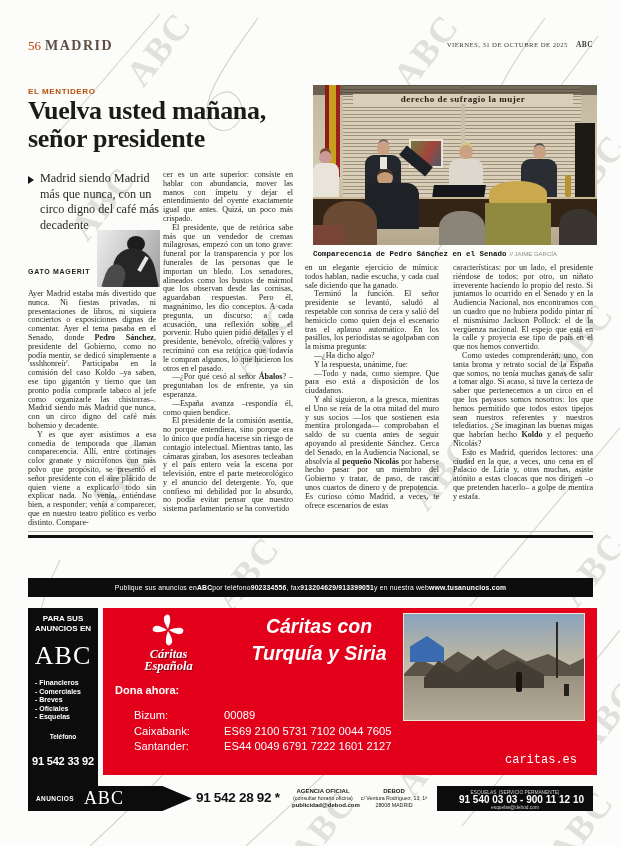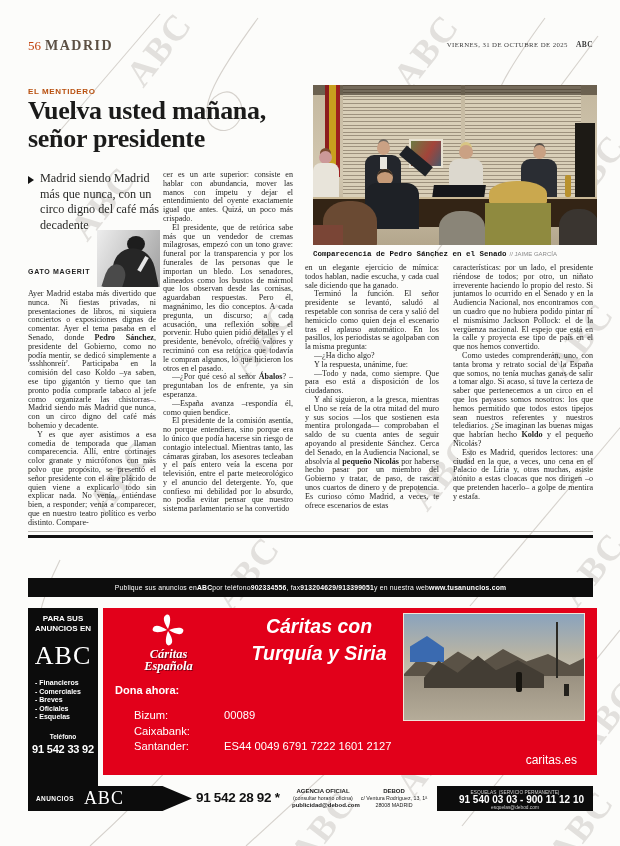--- a/index.html
+++ b/index.html
@@ -41,30 +41,30 @@
   .rule-thick{background:#111;height:3px;}
   .banner-title{font-size:24px;letter-spacing:1px;color:var(--banner-red,#a21d45);}
   .strip{background:#0d0d0d;color:#fff;font-family:"Liberation Sans",sans-serif;font-size:6.8px;
          display:flex;align-items:center;justify-content:center;letter-spacing:.2px;}
   
   .sidebar{background:#0c0c0c;color:#fff;font-family:"Liberation Sans",sans-serif;text-align:center;}
   .sidebar .h{font-size:8px;font-weight:bold;line-height:9.5px;padding-top:6px;}
   .sidebar .abc{font-family:"Liberation Serif",serif;font-size:26px;letter-spacing:1px;margin-top:8px;}
   .sidebar .items{text-align:left;font-size:7px;font-weight:bold;line-height:8.6px;padding:8px 0 0 7px;}
   .sidebar .tel{font-size:6.5px;font-weight:bold;margin-top:11px;}
-  .sidebar .num{font-size:11px;font-weight:bold;margin-top:3px;letter-spacing:-.2px;}
+  .sidebar .num{font-size:11px;font-weight:bold;margin-top:15px;letter-spacing:-.2px;}
   .sidebar .mail{font-size:5.6px;position:absolute;bottom:4px;left:0;right:0;}
   .redbox{background:var(--caritas-red,#e2001a);color:#fff;font-family:"Liberation Sans",sans-serif;}
   .clogo-txt{font-family:"Liberation Serif",serif;font-style:italic;font-weight:bold;font-size:12.5px;
              line-height:12px;text-shadow:1px 1px 0 #7d0012;text-align:center;}
   .campaign{font-weight:bold;font-style:italic;font-size:19.5px;line-height:27px;text-align:center;}
   .dona{font-weight:bold;font-size:11px;}
   .bankrow{display:flex;font-size:11.2px;line-height:15.5px;}
   .bankrow .l{width:90px;margin-left:19px;}
-  .website{font-size:12px;}
+  .website{font-size:12px;font-family:Liberation Mono, monospace;}
   .rubble{overflow:hidden;border:1px solid #efe6da;background:linear-gradient(180deg,#8aa3bd 0%,#b8b4a4 38%,#c9c2b0 60%,#b0a897 100%);}
   
   .bbar{font-family:"Liberation Sans",sans-serif;}
   .bbar-left{background:#0c0c0c;color:#fff;display:flex;align-items:center;
              clip-path:polygon(0 0,82% 0,100% 50%,82% 100%,0 100%);}
   .bbar-left .an{font-size:6.5px;font-weight:bold;margin-left:8px;letter-spacing:.4px;}
   .bbar-left .abc{font-family:"Liberation Serif",serif;font-size:18px;margin-left:10px;letter-spacing:1px;}
   .bphone{font-weight:bold;font-size:13.5px;letter-spacing:-.3px;color:#111;}
   .tinycol{font-size:5.3px;line-height:6.8px;text-align:center;color:#222;}
   .tinycol b{font-size:6px;}
@@ -159,20 +159,21 @@
     </div>
 
   <div class="abs photo" style="left:313px;top:85px;width:284px;height:160px">
     <div class="abs np nb" style="left:30px;top:0;width:118px;height:118px">
         <i></i>
       </div>
     <div class="abs np nb" style="left:152px;top:0;width:116px;height:118px">
         <i></i>
       </div>
     <div class="abs nb" style="left:0;top:0;width:284px;height:10px;background:rgba(35,25,15,.55)"></div>
+    <div class="abs backdrop-head nb" style="left:40px;top:9px;width:220px;background:#d9cfb8">derecho de sufragio la mujer</div>
     <div class="abs nb" style="left:262px;top:38px;width:20px;height:76px;background:#1d1a15"></div>
     <div class="abs nb" style="left:12px;top:0;width:15px;height:92px;background:linear-gradient(90deg,#8c1c1c 0 28%,#c8a01e 28% 72%,#9c2020 72%)"></div>
 
     <div class="abs nb" style="left:6px;top:66px;width:13px;height:13px;border-radius:50%;background:#c99; box-shadow:0 -4px 0 -1px #7a4a30"></div>
     <div class="abs nb" style="left:0px;top:78px;width:26px;height:34px;border-radius:8px 8px 0 0;background:#e8e4da"></div>
     <div class="abs nb" style="left:64px;top:56px;width:13px;height:14px;border-radius:50%;background:#caa184;box-shadow:0 -3px 0 -1px #6e675f"></div>
     <div class="abs nb" style="left:52px;top:70px;width:36px;height:44px;border-radius:9px 9px 0 0;background:#23262c"></div>
     <div class="abs nb" style="left:67px;top:72px;width:7px;height:12px;background:#e9e6df"></div>
     <div class="abs nb" style="left:146px;top:60px;width:14px;height:14px;border-radius:50%;background:#caa184;box-shadow:0 -4px 0 -1px #d8c583"></div>
     <div class="abs nb" style="left:136px;top:74px;width:34px;height:40px;border-radius:9px 9px 0 0;background:#dcd8ce"></div>
@@ -237,20 +238,21 @@
       <div>Española</div>
     </div>
     <div class="abs dona" style="left:12px;top:76px">Dona ahora:</div>
     <div class="abs" style="left:12px;top:100px;width:290px">
         <div class="bankrow">
           <span class="l">Bizum:</span>
           <span>00089</span>
         </div>
         <div class="bankrow">
           <span class="l">Caixabank:</span>
+          <span>ES69 2100 5731 7102 0044 7605</span>
         </div>
         <div class="bankrow">
           <span class="l">Santander:</span>
           <span>ES44 0049 6791 7222 1601 2127</span>
         </div>
       </div>
     <div class="abs website" style="right:20px;bottom:8px">caritas.es</div>
 
     <div class="abs rubble" style="left:300px;top:5px;width:180px;height:106px">
       <div class="abs nb" style="left:0;top:30px;width:180px;height:50px;background:#5a5246;clip-path:polygon(0 60%,8% 30%,18% 45%,30% 15%,42% 40%,55% 10%,68% 35%,80% 20%,92% 42%,100% 28%,100% 100%,0 100%)"></div>

